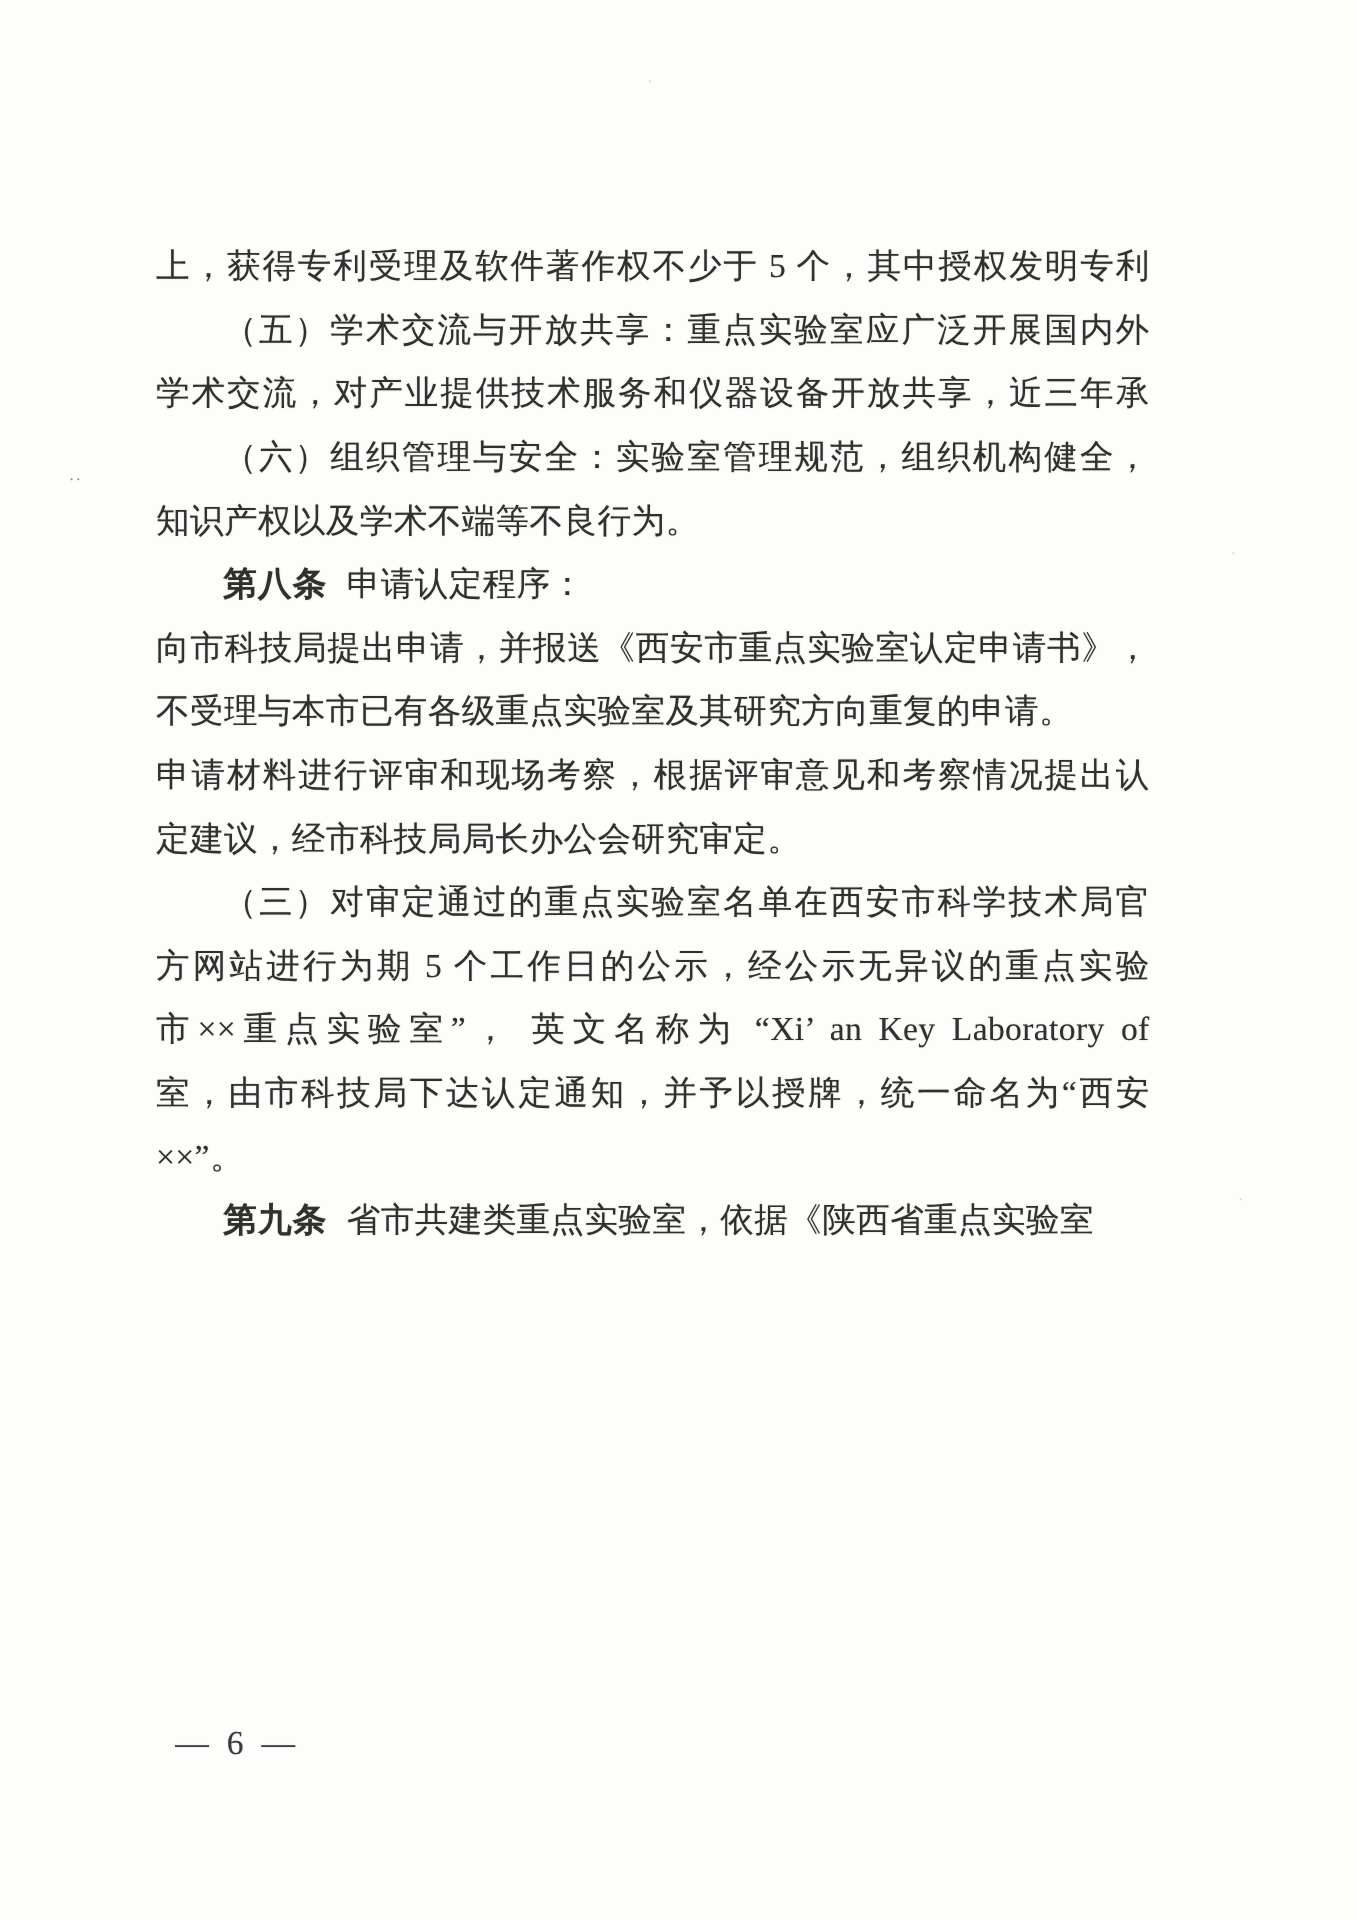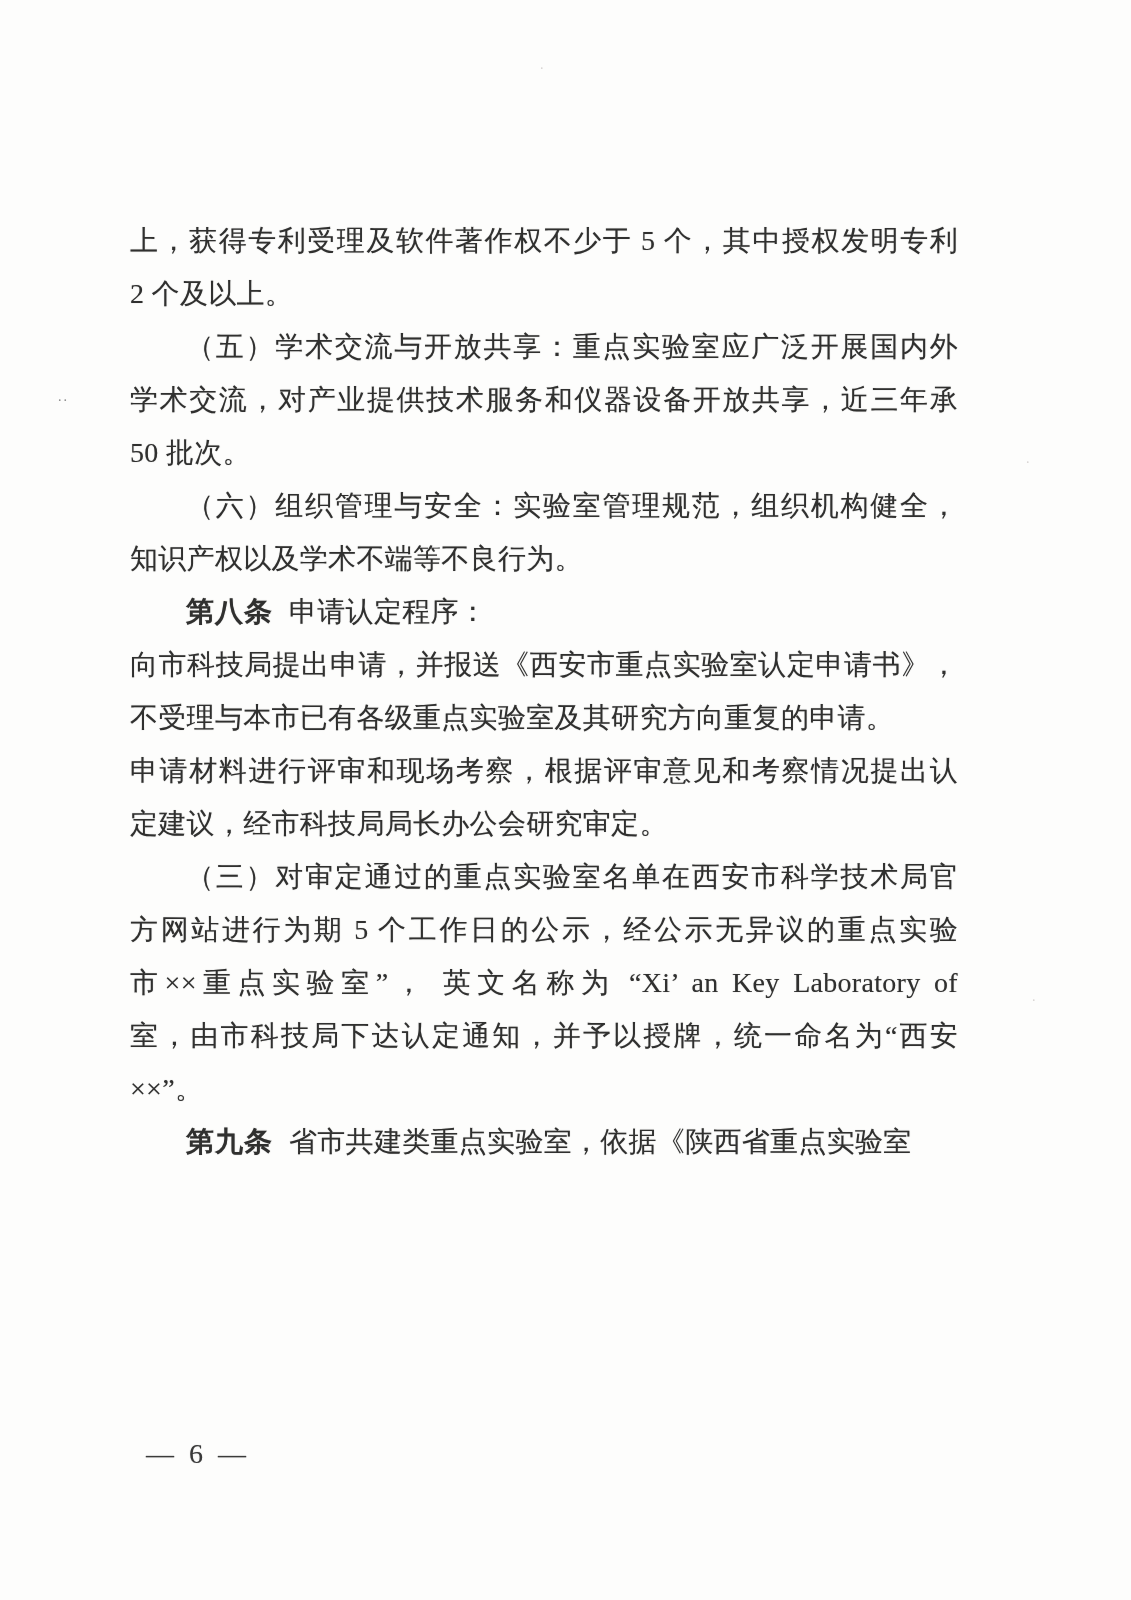--- a/index.html
+++ b/index.html
@@ -12,21 +12,21 @@
     width: 1131px;
     height: 1600px;
     background: #fdfdfc;
     overflow: hidden;
     font-family: "Liberation Serif", "DejaVu Serif", serif;
     color: #30302f;
   }
   .text-block {
     position: absolute;
     left: 130px;
-    top: 214px;
+    top: 196px;
     width: 828px;
   }
   .line {
     height: 53px;
     line-height: 53px;
     font-size: 28px;
     letter-spacing: 0.3px;
     white-space: nowrap;
     text-shadow: 0 0 1px rgba(70,70,70,0.45);
   }
@@ -66,24 +66,22 @@
 
 <div class="page">
 
   <span class="speck" style="left:58px; top:390px;">..</span>
   <span class="speck faint" style="left:540px; top:58px;">.</span>
   <span class="speck faint" style="left:1026px; top:452px;">.</span>
   <span class="speck faint" style="left:1032px; top:990px;">.</span>
 
   <div class="text-block">
     <div class="line justify"><span>上，获得专利受理及软件著作权不少于 5 个，其中授权发明专利</span></div>
-    <div class="line"><span>2 个及以上。</span></div>
     <div class="line indent justify"><span>（五）学术交流与开放共享：重点实验室应广泛开展国内外</span></div>
     <div class="line justify"><span>学术交流，对产业提供技术服务和仪器设备开放共享，近三年承</span></div>
-    <div class="line"><span>50 批次。</span></div>
     <div class="line indent justify"><span>（六）组织管理与安全：实验室管理规范，组织机构健全，</span></div>
     <div class="line"><span>知识产权以及学术不端等不良行为。</span></div>
     <div class="line indent"><span class="term">第八条</span><span>申请认定程序：</span></div>
     <div class="line justify"><span>向市科技局提出申请，并报送《西安市重点实验室认定申请书》，</span></div>
     <div class="line"><span>不受理与本市已有各级重点实验室及其研究方向重复的申请。</span></div>
     <div class="line justify"><span>申请材料进行评审和现场考察，根据评审意见和考察情况提出认</span></div>
     <div class="line"><span>定建议，经市科技局局长办公会研究审定。</span></div>
     <div class="line indent justify"><span>（三）对审定通过的重点实验室名单在西安市科学技术局官</span></div>
     <div class="line justify"><span>方网站进行为期 5 个工作日的公示，经公示无异议的重点实验</span></div>
     <div class="line justify"><span>市××重点实验室”， 英文名称为 “Xi’ an Key Laboratory of</span></div>

